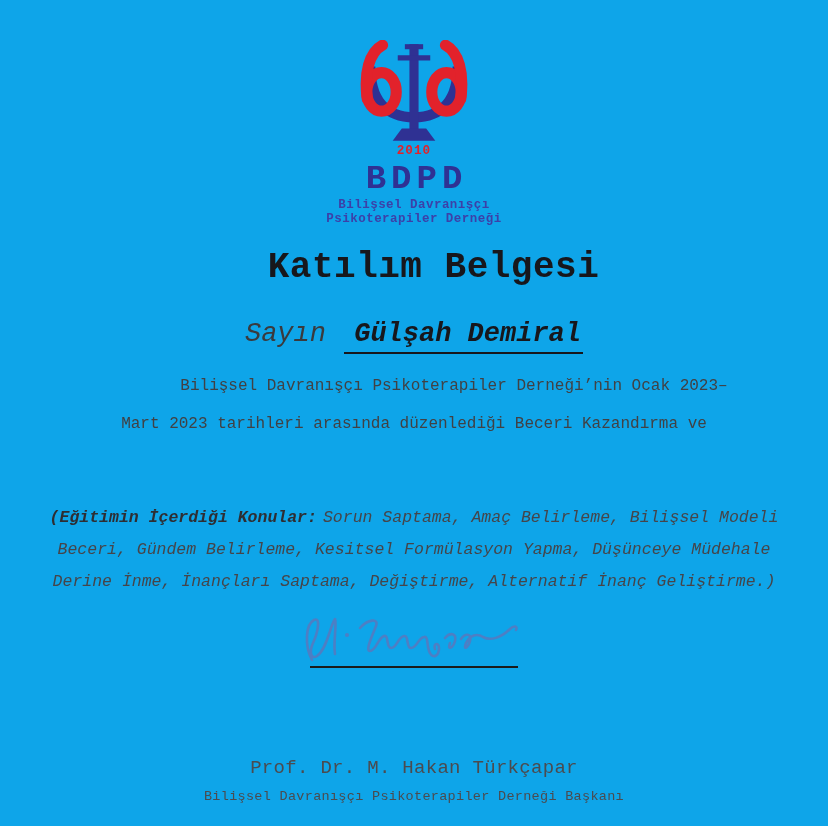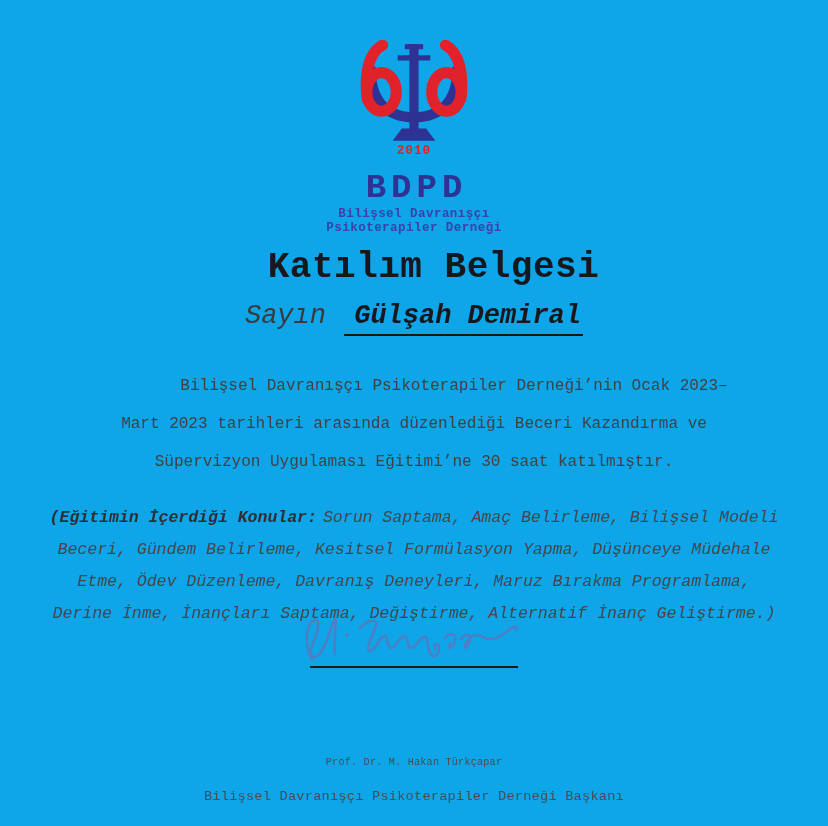--- a/index.html
+++ b/index.html
@@ -9,38 +9,38 @@
     background:#0ea5e9;
     font-family:Liberation Mono, monospace;
     overflow:hidden;
   }
   .centered{position:absolute;left:0;right:0;text-align:center;}
 
   
   .logo-block{top:40px;}
   .logo-mark{display:block;margin:0 auto;}
   .logo-acronym{
-    margin-top:11px;
+    margin-top:2px;
     font-size:34px;font-weight:bold;letter-spacing:5px;
     color:#2f3193;text-indent:5px;
   }
   .logo-org{
     font-size:13px;line-height:14px;font-weight:bold;
     color:#3c40a8;transform:scaleX(.96);transform-origin:center;
     letter-spacing:.5px;
   }
 
   
   .title{
     top:247px;margin:0;
     font-size:36px;font-weight:bold;color:#17171c;letter-spacing:.5px;padding-left:39px;
   }
 
   
-  .salutation{top:301px;font-style:italic;font-size:27px;color:#2b2b2e;}
+  .salutation{top:319px;font-style:italic;font-size:27px;color:#2b2b2e;}
   .salutation .prefix{font-weight:normal;color:#3a3a3d;}
   .salutation .recipient{
     font-weight:bold;color:#17171c;
     border-bottom:2.5px solid #17171c;
     padding:0 2px 3px 10px;margin-left:2px;
   }
 
   
   .body-par{top:367px;font-size:16px;color:#414144;line-height:38px;}
   .body-par .line{white-space:nowrap;}
@@ -52,21 +52,21 @@
   .topics .label{font-weight:bold;color:#2e2e33;margin-right:6px;}
 
   
   .signature-svg{top:612px;display:block;position:absolute;left:50%;margin-left:-118px;}
   .sig-underline{
     position:absolute;top:666px;left:50%;margin-left:-104px;
     width:208px;height:0;border-top:2.5px solid #1b1b1b;
   }
 
   
-  .signer-name{top:757px;font-size:10px;color:#4b4b4f;letter-spacing:.3px;}
+  .signer-name{top:757px;font-size:19px;color:#4b4b4f;letter-spacing:.3px;}
   .signer-title{top:789px;font-size:13.5px;color:#4b4b4f;letter-spacing:.3px;}
 </style>
 </head>
 <body>
 
 <div class="page">
 
   <div class="centered logo-block">
     <svg class="logo-mark" width="132" height="118" viewBox="0 0 130 116">
 
@@ -100,29 +100,27 @@
   <h1 class="centered title">Katılım Belgesi</h1>
 
   <div class="centered salutation">
     <span class="prefix">Sayın</span>
     <span class="recipient">Gülşah Demiral</span>
   </div>
 
   <div class="centered body-par">
     <div class="line indent">Bilişsel Davranışçı Psikoterapiler Derneği’nin Ocak 2023–</div>
     <div class="line">Mart 2023 tarihleri arasında düzenlediği Beceri Kazandırma ve</div>
-    <div class="line">Süpervizyon Uygulaması Eğitimi’ne 30 saat katılmıştır.</div>
   </div>
 
   <div class="centered topics">
     <div class="line">
       <span class="label">(Eğitimin İçerdiği Konular:</span><span>Sorun Saptama, Amaç Belirleme, Bilişsel Modeli</span>
     </div>
     <div class="line">Beceri, Gündem Belirleme, Kesitsel Formülasyon Yapma, Düşünceye Müdehale</div>
-    <div class="line">Etme, Ödev Düzenleme, Davranış Deneyleri, Maruz Bırakma Programlama,</div>
     <div class="line">Derine İnme, İnançları Saptama, Değiştirme, Alternatif İnanç Geliştirme.)</div>
   </div>
 
   <svg class="signature-svg" width="236" height="54" viewBox="0 0 236 54">
     <g fill="none" stroke="#4d7fc4" stroke-width="2.6" stroke-linecap="round" stroke-linejoin="round">
       <path d="M16 48 C 8 33 10 12 18 8 C 25 4.5 22 20 17 31 C 13 40 15 48 21 44 C 31 37 34 14 39 7 C 41 13 37 30 39 42"></path>
       <path d="M64 16 C 72 7 83 6 80 14 C 76 24 69 39 74 39 C 80 39 82 26 88 24 C 93 22.5 90 36 95 36 C 101 36 102 25 108 24 C 113 23 110 36 115 36 C 121 36 122 26 128 25 C 133 24 130 34 134 41 C 137 47 143 44 143 36 C 143 30 137 31 139 37"></path>
       <path d="M149 26 C 154 20 161 21 159 29 C 157 36 151 39 154 31"></path>
       <path d="M165 27 C 169 21 176 21 174 29 C 172 36 167 39 170 31 C 174 23 181 21 187 25 C 194 29 205 26 214 17 C 218 13 222 14 220 18"></path>
     </g>

